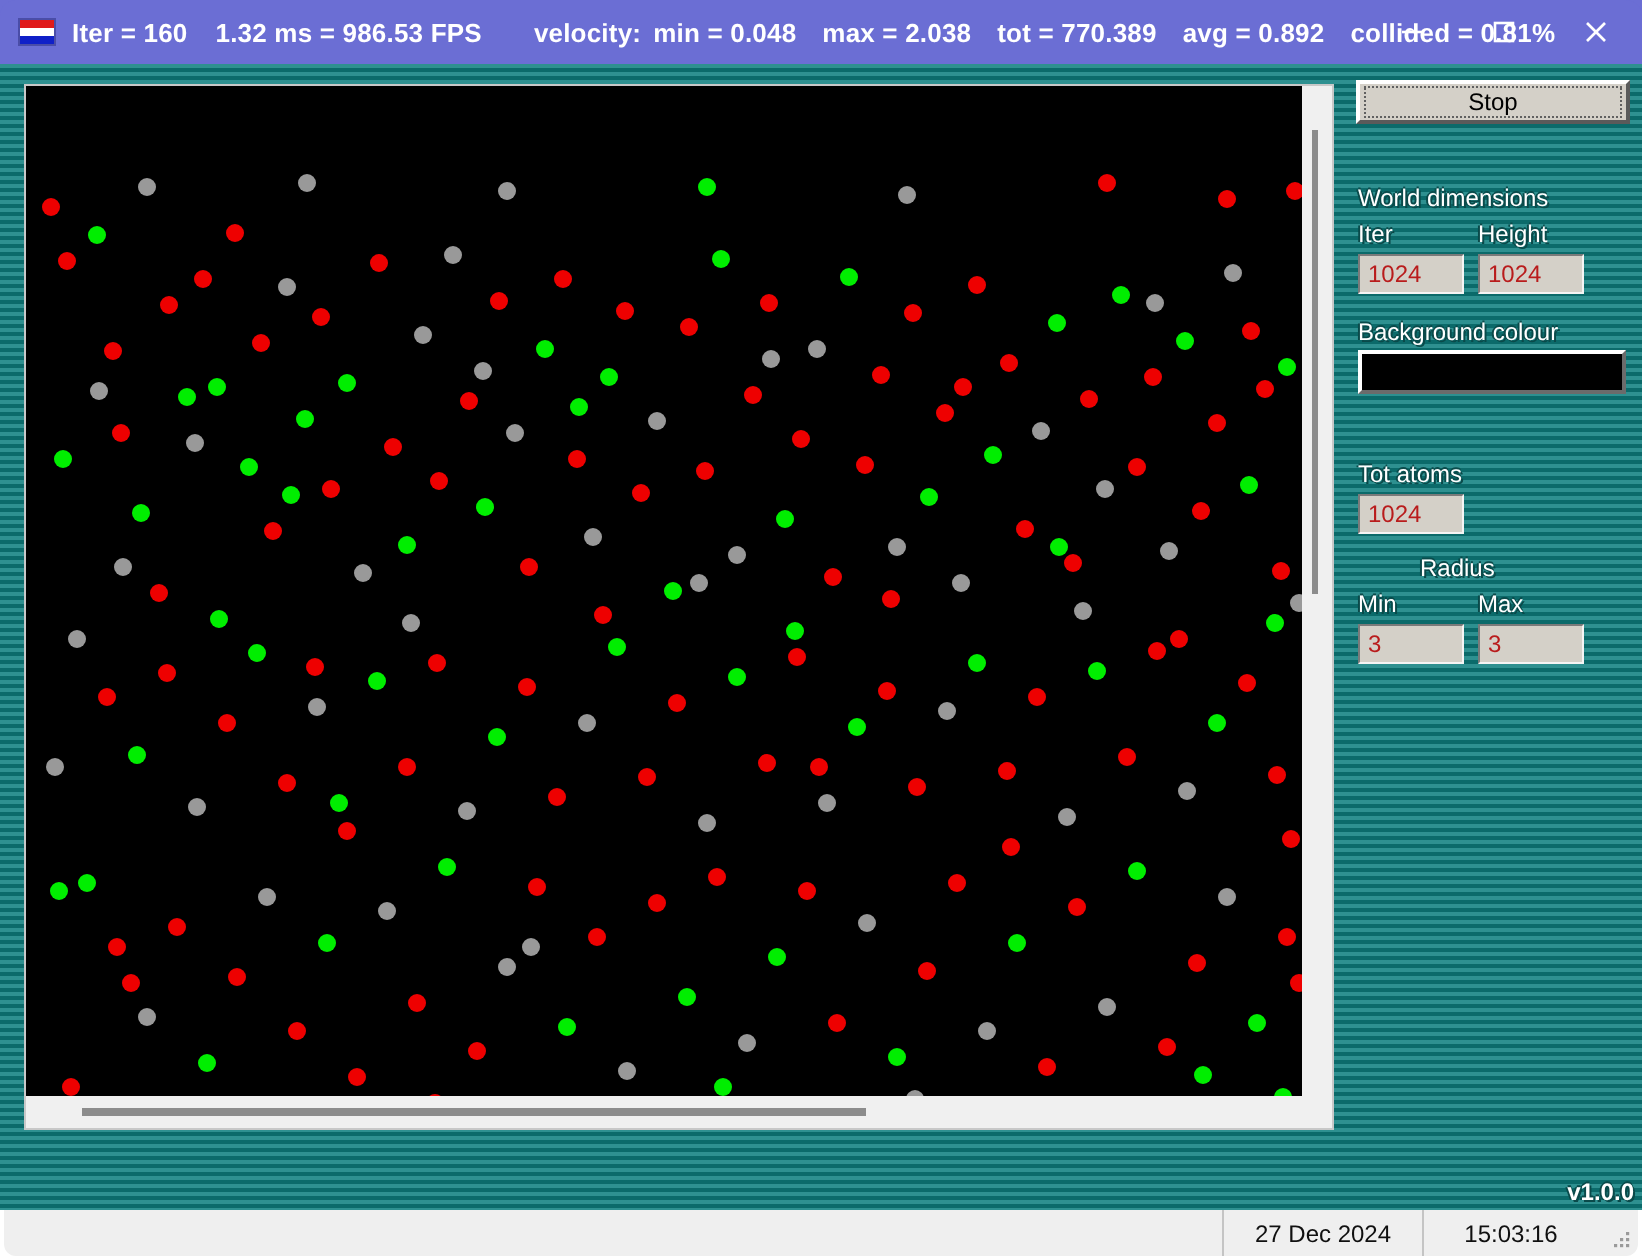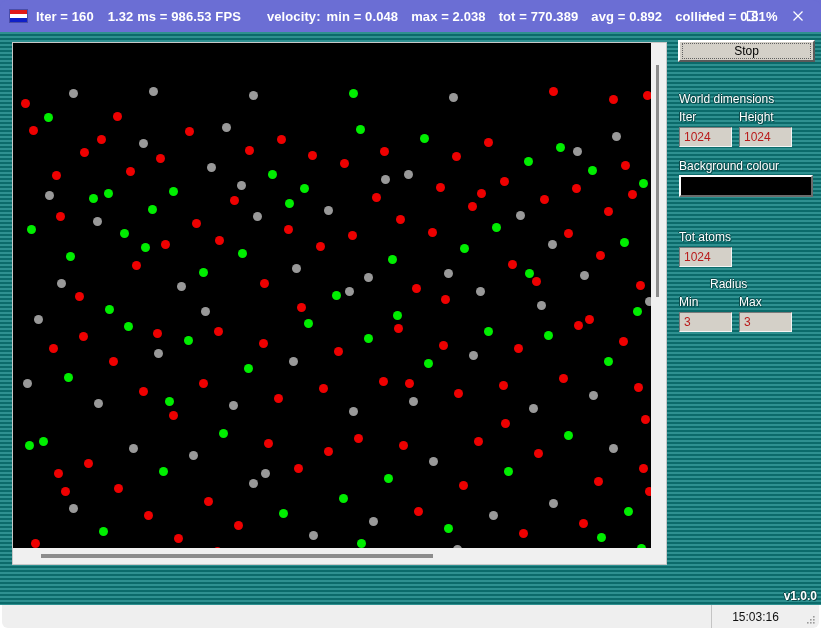--- a/index.html
+++ b/index.html
@@ -558,20 +558,21 @@
       <div class="panel-label" id="lbl-min">Min</div>
       <div class="panel-label" id="lbl-max">Max</div>
       <input class="panel-field" id="fld-min" type="text" value="3" style="">
       <input class="panel-field" id="fld-max" type="text" value="3" style="">
     </div>
 
     <div id="version-text">v1.0.0</div>
   </div>
 
   <div id="statusbar">
+    <div class="status-cell" id="status-date">27 Dec 2024</div>
     <div class="status-cell" id="status-time">15:03:16</div>
     <div id="status-grip">
       <svg width="11" height="11" viewBox="0 0 11 11">
         <g fill="#9a9a9a">
           <rect x="8" y="2" width="1.6" height="1.6"></rect>
           <rect x="5" y="5" width="1.6" height="1.6"></rect>
           <rect x="8" y="5" width="1.6" height="1.6"></rect>
           <rect x="2" y="8" width="1.6" height="1.6"></rect>
           <rect x="5" y="8" width="1.6" height="1.6"></rect>
           <rect x="8" y="8" width="1.6" height="1.6"></rect>

